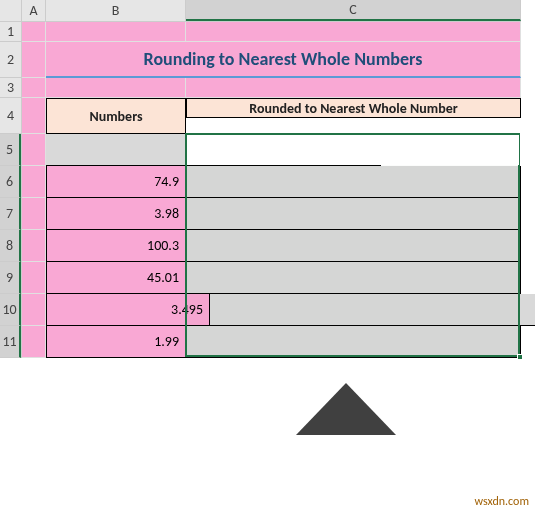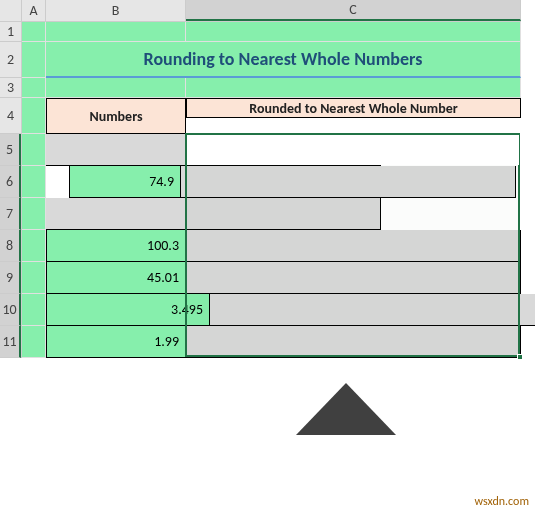--- a/index.html
+++ b/index.html
@@ -66,21 +66,21 @@
   }
   .grow {
     display: flex;
   }
   .cell {
     border-right: 1px solid #e0e0e0;
     border-bottom: 1px solid #e0e0e0;
     display: flex;
     align-items: center;
     padding: 0 6px;
-    background: #86efac;
+    background: #f9a8d4;
     overflow: hidden;
   }
   .title-cell {
     font-size: 18px;
     font-weight: bold;
     color: #1f4e79;
     justify-content: center;
     border-bottom: 2px solid #5b9bd5;
   }
   .hdr-cell {
@@ -194,25 +194,26 @@
       <div class="cell " style="width: 24px; height: 36px;"></div>
       <div class="cell hdr-cell" style="width: 140px; height: 36px;">Numbers</div>
       <div class="cell hdr-cell" style="width: 335px; height: 20px;">Rounded to Nearest Whole Number</div>
     </div>
     <div class="grow">
       <div class="cell " style="width: 24px; height: 32px;"></div>
       <div class="cell data-c" style="width: 335px; height: 32px;"></div>
     </div>
     <div class="grow">
       <div class="cell " style="width: 24px; height: 32px;"></div>
-      <div class="cell data-b" style="width: 112px; height: 32px; margin-left: 23px;">74.9</div>
-      <div class="cell data-c" style="width: 335px; height: 32px;"></div>
-    </div>
-    <div class="grow">
-      <div class="cell " style="width: 24px; height: 32px;"></div>
+      <div class="cell data-b" style="width: 140px; height: 32px;">74.9</div>
+      <div class="cell data-c" style="width: 335px; height: 32px;"></div>
+    </div>
+    <div class="grow">
+      <div class="cell " style="width: 24px; height: 32px;"></div>
+      <div class="cell data-b" style="width: 140px; height: 32px;">3.98</div>
       <div class="cell data-c" style="width: 335px; height: 32px;"></div>
     </div>
     <div class="grow">
       <div class="cell " style="width: 24px; height: 32px;"></div>
       <div class="cell data-b" style="width: 140px; height: 32px;">100.3</div>
       <div class="cell data-c" style="width: 335px; height: 32px;"></div>
     </div>
     <div class="grow">
       <div class="cell " style="width: 24px; height: 32px;"></div>
       <div class="cell data-b" style="width: 140px; height: 32px;">45.01</div>

